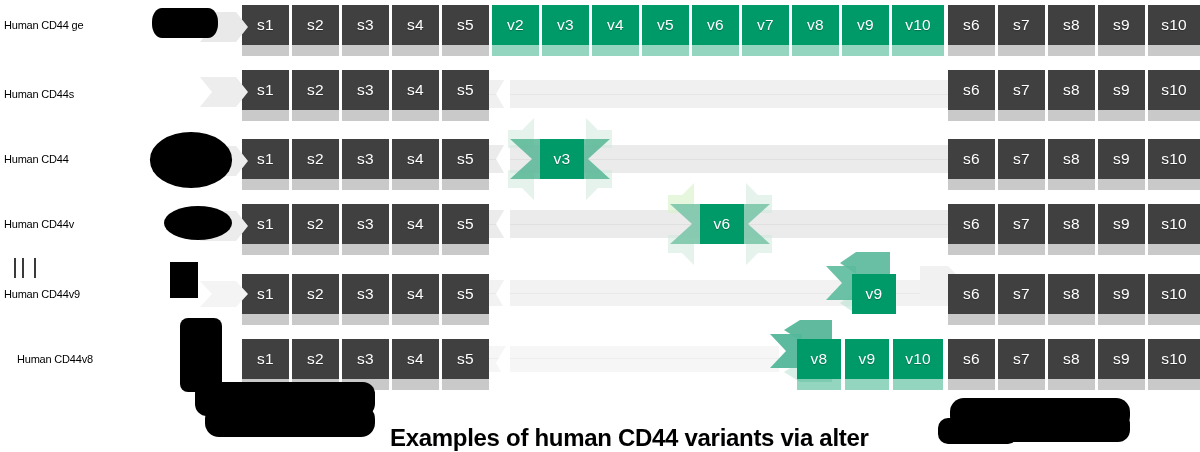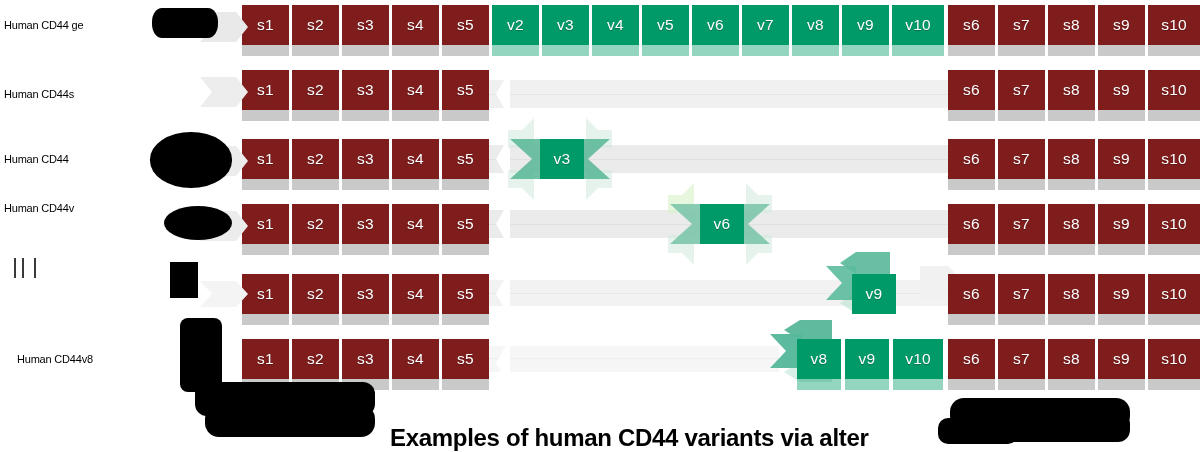--- a/index.html
+++ b/index.html
@@ -42,21 +42,21 @@
     box-sizing: border-box;
     display: flex;
     align-items: center;
     justify-content: center;
     color: #ffffff;
     font-size: 15.5px;
     font-weight: normal;
     letter-spacing: 0.2px;
     text-shadow: 0 1px 1px rgba(0,0,0,0.28);
   }
-  .exon.std { background: #7f1d1d; }
+  .exon.std { background: #404040; }
   .exon.var { background: #009a68; }
 
   
   .exon::after {
     content: "";
     position: absolute;
     left: 0; right: 0;
     top: 100%;
     height: 11px;
     background: rgba(255,255,255,0.0);
@@ -322,21 +322,21 @@
     </div>
   <div class="exon std" style="left:1148px;top:139px;width:52px;">
       <span>s10</span>
       <i class="under"></i>
     </div>
 
   <svg class="chev" style="left:200px;top:146px;" width="48" height="30" viewBox="0 0 48 30">
       <path d="M0 0 L36 0 L48 15 L36 30 L0 30 L12 15 Z" fill="#ececec"></path>
     </svg>
 
-  <div class="row-label" style="top:208px;">Human CD44v</div>
+  <div class="row-label" style="top:224px;">Human CD44v</div>
 
   <div class="ribbon" style="left:489px;top:210px;width:460px;height:28px;background:#ebebeb;"></div>
   <div class="gline" style="left:489px;top:224px;width:460px;background:#e0e0e0;"></div>
   <svg class="chev" style="left:480px;top:200px;" width="30" height="48" viewBox="0 0 30 48">
       <path d="M30 0 L30 48 L16 24 Z" fill="#ffffff"></path>
     </svg>
 
   <svg class="halo" style="left:668px;top:183px;" width="104" height="82" viewBox="0 0 104 82">
     <path d="M26 0 L78 0 L90 12 L104 12 L104 30 L78 30 L78 0 Z" fill="#cfeadd" opacity="0.55"></path>
     <path d="M26 0 L14 12 L0 12 L0 30 L26 30 Z" fill="#d8f2cd" opacity="0.65"></path>
@@ -389,20 +389,21 @@
     </div>
   <div class="exon std" style="left:1148px;top:204px;width:52px;">
       <span>s10</span>
       <i class="under"></i>
     </div>
 
   <svg class="chev" style="left:200px;top:211px;" width="48" height="30" viewBox="0 0 48 30">
       <path d="M0 0 L36 0 L48 15 L36 30 L0 30 L12 15 Z" fill="#ececec"></path>
     </svg>
 
+  <div class="row-label" style="top:294px;">Human CD44v9</div>
   <div class="tickmark" style="left:14px;top:258px;height:20px;"></div>
   <div class="tickmark" style="left:22px;top:258px;height:20px;"></div>
   <div class="tickmark" style="left:34px;top:258px;height:20px;"></div>
 
   <div class="ribbon" style="left:489px;top:280px;width:460px;height:26px;background:#f2f2f2;"></div>
   <div class="gline" style="left:489px;top:293px;width:460px;background:#e8e8e8;"></div>
   <svg class="chev" style="left:480px;top:270px;" width="30" height="48" viewBox="0 0 30 48">
       <path d="M30 0 L30 48 L16 24 Z" fill="#ffffff"></path>
     </svg>
 

